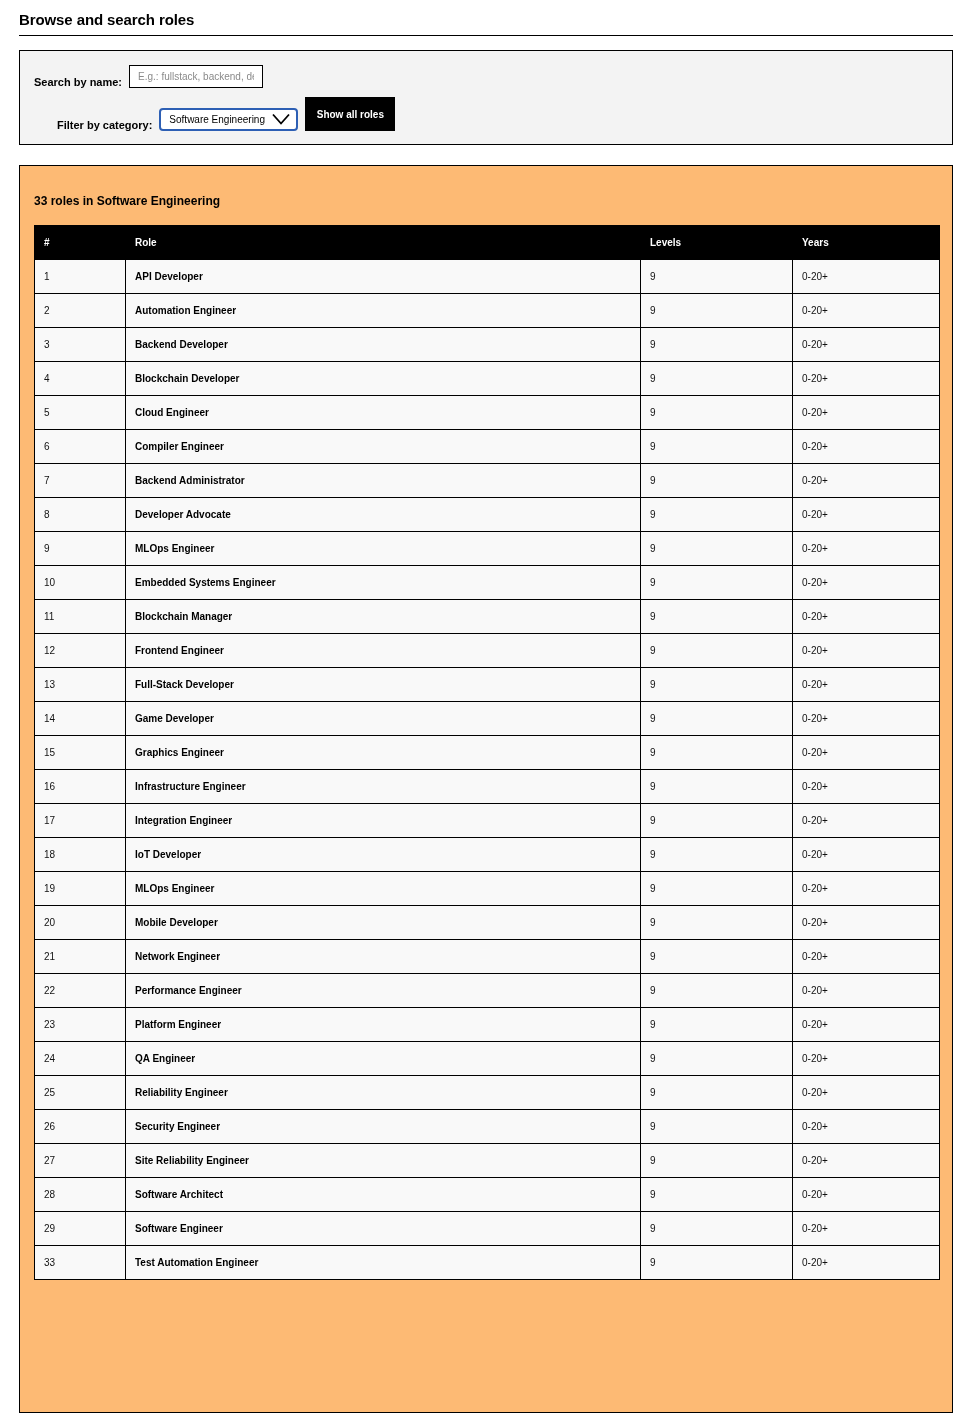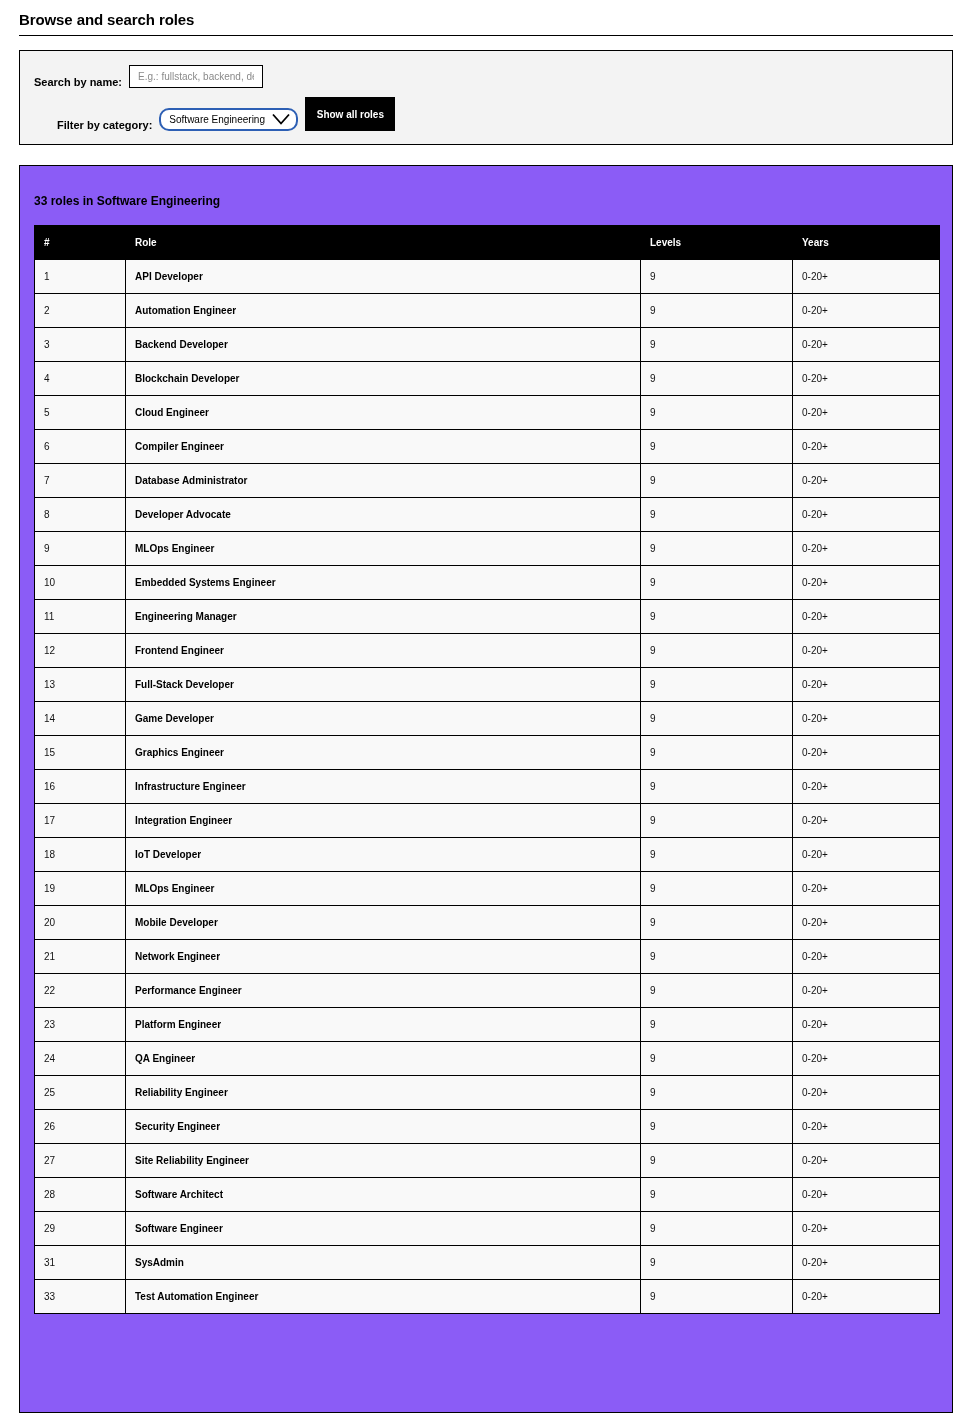--- a/index.html
+++ b/index.html
@@ -58,21 +58,21 @@
       padding: 0 8px;
       color: #000;
       outline: none;
     }
     .search-input::placeholder { color: #8a8a8a; }
     .category-select {
       position: relative;
       width: 139px;
       height: 23px;
       border: 2px solid #2d5fb4;
-      border-radius: 10px;
+      border-radius: 4px;
       background: #fff;
       display: flex;
       align-items: center;
       padding-left: 8px;
       font-size: 10px;
       cursor: pointer;
     }
     .category-select .chev {
       position: absolute;
       right: 6px;
@@ -91,21 +91,21 @@
       font-size: 10px;
       font-weight: bold;
       cursor: pointer;
     }
     .results-panel {
       position: absolute;
       left: 19px;
       top: 165px;
       width: 934px;
       height: 1248px;
-      background: #8b5cf6;
+      background: #fdba74;
       border: 1px solid #000;
     }
     .results-heading {
       position: absolute;
       left: 14px;
       top: 28px;
       font-size: 12px;
       font-weight: bold;
     }
     table.roles {
@@ -212,21 +212,21 @@
           <td>0-20+</td>
         </tr>
         <tr>
           <td>6</td>
           <td class="role">Compiler Engineer</td>
           <td>9</td>
           <td>0-20+</td>
         </tr>
         <tr>
           <td>7</td>
-          <td class="role">Database Administrator</td>
+          <td class="role">Backend Administrator</td>
           <td>9</td>
           <td>0-20+</td>
         </tr>
         <tr>
           <td>8</td>
           <td class="role">Developer Advocate</td>
           <td>9</td>
           <td>0-20+</td>
         </tr>
         <tr>
@@ -236,21 +236,21 @@
           <td>0-20+</td>
         </tr>
         <tr>
           <td>10</td>
           <td class="role">Embedded Systems Engineer</td>
           <td>9</td>
           <td>0-20+</td>
         </tr>
         <tr>
           <td>11</td>
-          <td class="role">Engineering Manager</td>
+          <td class="role">Blockchain Manager</td>
           <td>9</td>
           <td>0-20+</td>
         </tr>
         <tr>
           <td>12</td>
           <td class="role">Frontend Engineer</td>
           <td>9</td>
           <td>0-20+</td>
         </tr>
         <tr>
@@ -345,26 +345,20 @@
         </tr>
         <tr>
           <td>28</td>
           <td class="role">Software Architect</td>
           <td>9</td>
           <td>0-20+</td>
         </tr>
         <tr>
           <td>29</td>
           <td class="role">Software Engineer</td>
-          <td>9</td>
-          <td>0-20+</td>
-        </tr>
-        <tr>
-          <td>31</td>
-          <td class="role">SysAdmin</td>
           <td>9</td>
           <td>0-20+</td>
         </tr>
         <tr>
           <td>33</td>
           <td class="role">Test Automation Engineer</td>
           <td>9</td>
           <td>0-20+</td>
         </tr>
       </tbody>

